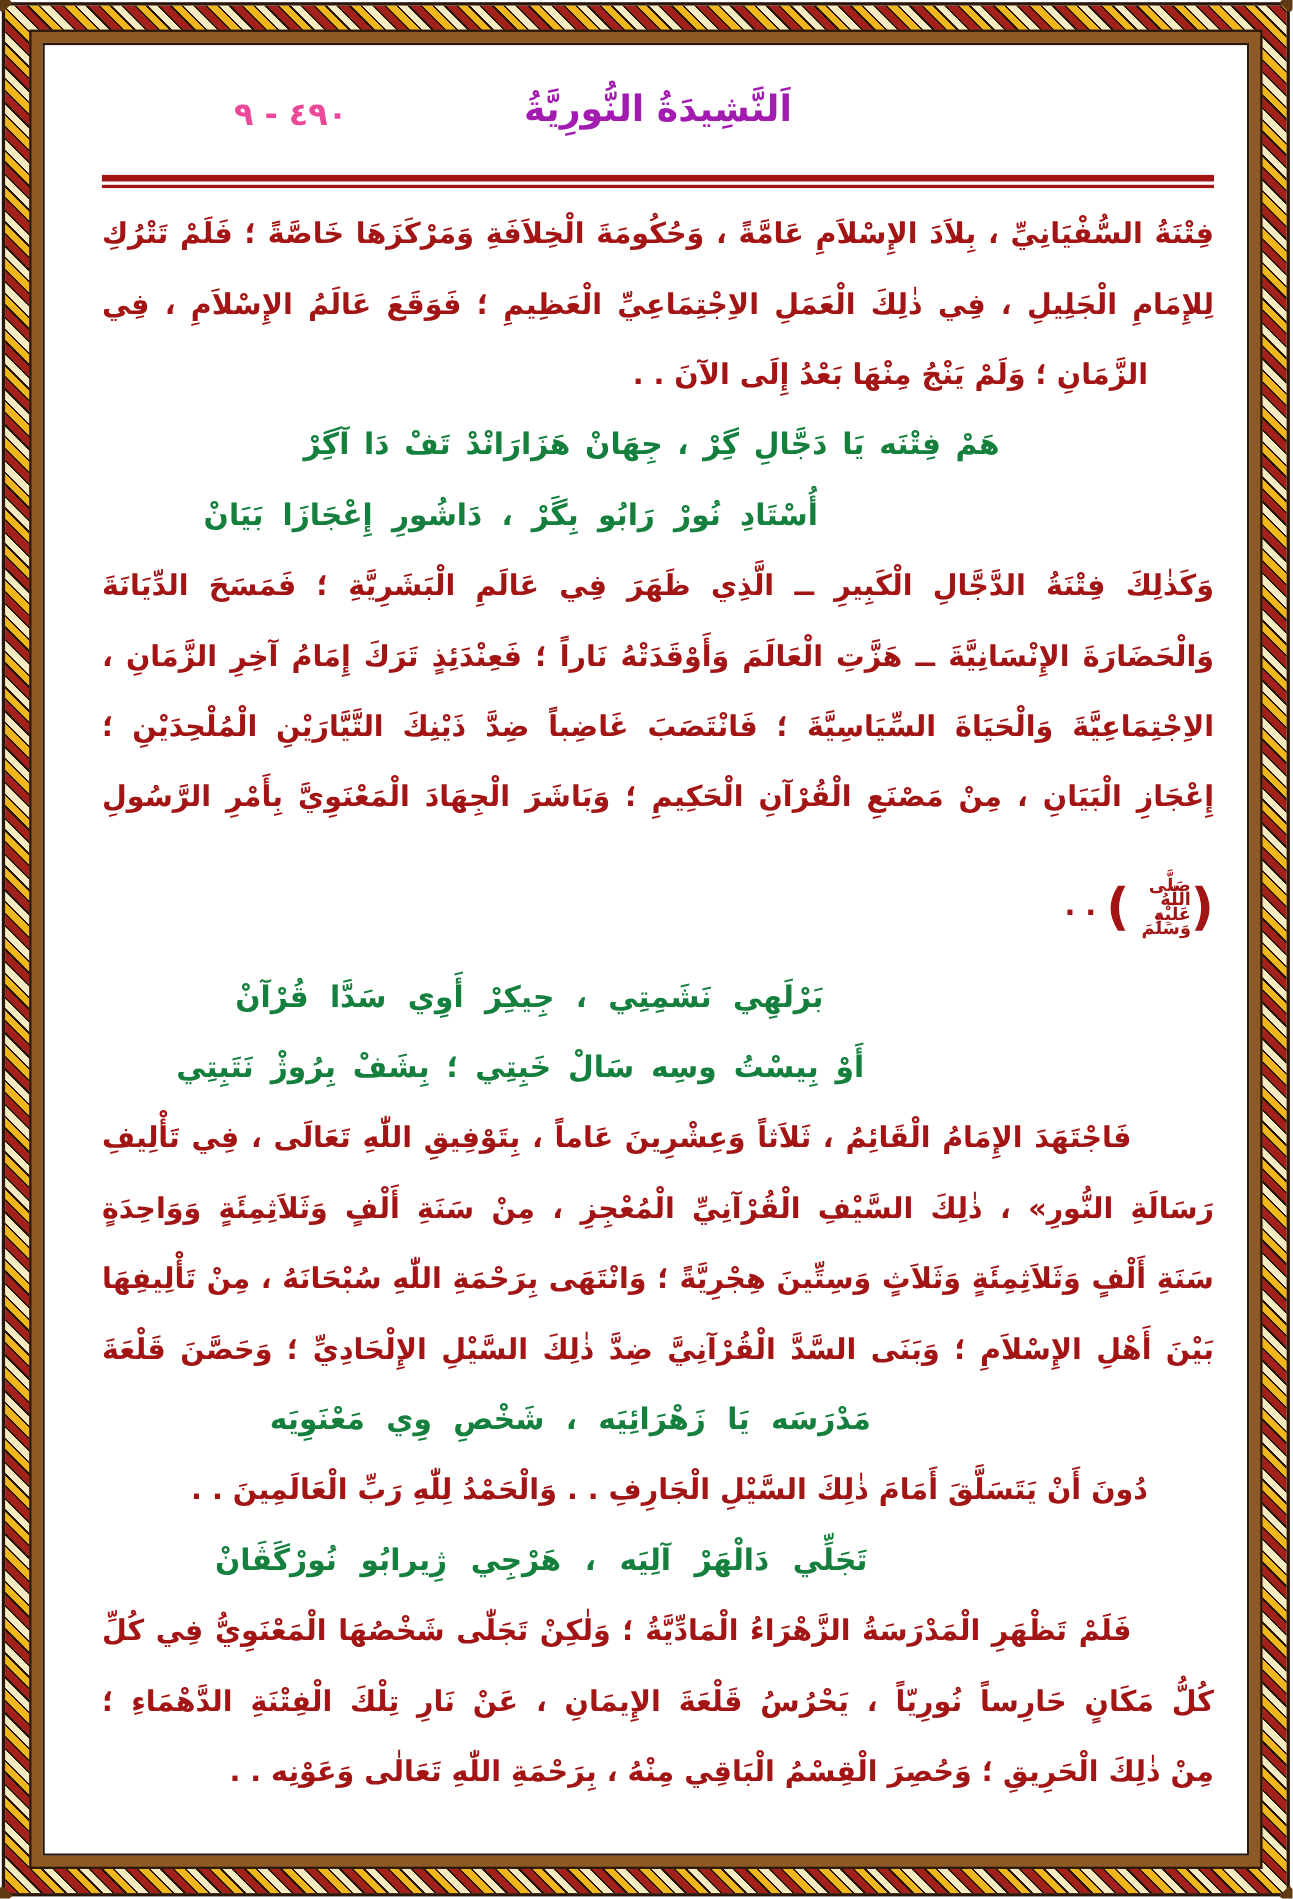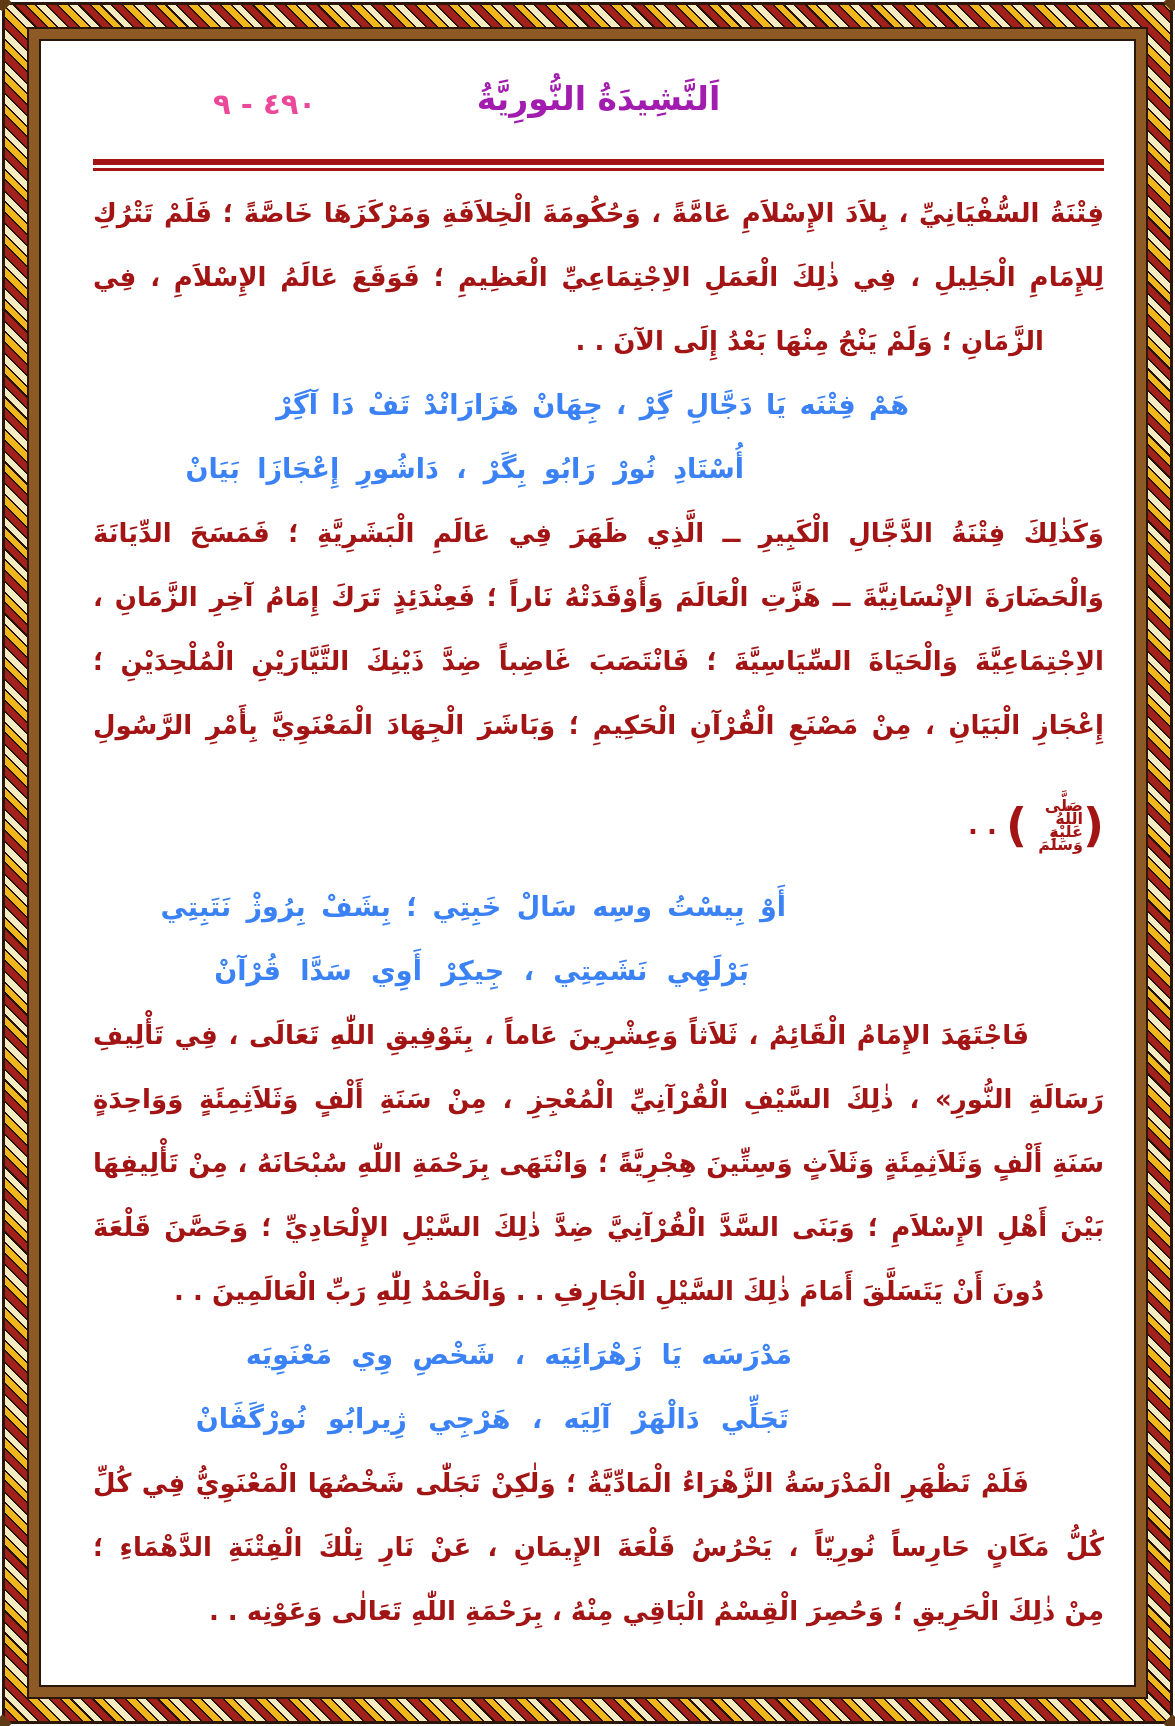--- a/index.html
+++ b/index.html
@@ -75,21 +75,21 @@
     color:#a31414;
     height:64px;
     line-height:64px;
     overflow:hidden;
   }
   .j{text-align:justify;text-align-last:justify;}
   .ind{padding-right:75px;}
   .end{text-align:right;padding-right:60px;}
   .center{text-align:right;}
 
-  .verse{color:#3b82f6;font-size:27px;text-align:right;}
+  .verse{color:#15803d;font-size:27px;text-align:right;}
   .v-a1{padding-right:195px;word-spacing:4px;}
   .v-b1{padding-right:360px;word-spacing:8px;text-align:right;}
   .v-a2{padding-right:318px;word-spacing:6px;}
   .v-b2{padding-right:355px;word-spacing:10px;}
   .v-a3{padding-right:312px;word-spacing:10px;}
   .v-b3{padding-right:315px;word-spacing:12px;}
 
   .salawat{
     text-align:right;
     height:96px;
@@ -135,28 +135,28 @@
           <div class="ln j">فِتْنَةُ السُّفْيَانِيِّ ، بِلاَدَ الإِسْلاَمِ عَامَّةً ، وَحُكُومَةَ الْخِلاَفَةِ وَمَرْكَزَهَا خَاصَّةً ؛ فَلَمْ تَتْرُكِ الْفُرْصَةَ</div>
           <div class="ln j">لِلإِمَامِ الْجَلِيلِ ، فِي ذٰلِكَ الْعَمَلِ الاِجْتِمَاعِيِّ الْعَظِيمِ ؛ فَوَقَعَ عَالَمُ الإِسْلاَمِ ، فِي غَيَاهِبِ فِتَنِ آخِرِ</div>
           <div class="ln end">الزَّمَانِ ؛ وَلَمْ يَنْجُ مِنْهَا بَعْدُ إِلَى الآنَ . .</div>
           <div class="ln verse v-a1">هَمْ فِتْنَه يَا دَجَّالِ گِرْ ، جِهَانْ هَزَارَانْدْ تَفْ دَا آگِرْ</div>
           <div class="ln verse v-b1">أُسْتَادِ نُورْ رَابُو بِگَرْ ، دَاشُورِ إِعْجَازَا بَيَانْ</div>
           <div class="ln j">وَكَذٰلِكَ فِتْنَةُ الدَّجَّالِ الْكَبِيرِ ــ الَّذِي ظَهَرَ فِي عَالَمِ الْبَشَرِيَّةِ ؛ فَمَسَحَ الدِّيَانَةَ الْمَسِيحِيَّةَ</div>
           <div class="ln j">وَالْحَضَارَةَ الإِنْسَانِيَّةَ ــ هَزَّتِ الْعَالَمَ وَأَوْقَدَتْهُ نَاراً ؛ فَعِنْدَئِذٍ تَرَكَ إِمَامُ آخِرِ الزَّمَانِ ، الأَعْمَالَ</div>
           <div class="ln j">الاِجْتِمَاعِيَّةَ وَالْحَيَاةَ السِّيَاسِيَّةَ ؛ فَانْتَصَبَ غَاضِباً ضِدَّ ذَيْنِكَ التَّيَّارَيْنِ الْمُلْحِدَيْنِ ؛ فَشَهَرَ سَيْفَ</div>
           <div class="ln j">إِعْجَازِ الْبَيَانِ ، مِنْ مَصْنَعِ الْقُرْآنِ الْحَكِيمِ ؛ وَبَاشَرَ الْجِهَادَ الْمَعْنَوِيَّ بِأَمْرِ الرَّسُولِ الْكَرِيمِ ،</div>
           <div class="ln salawat"><span class="paren">(</span><span class="stack">صَلَّى اللّٰهُ عَلَيْهِ وَسَلَّمَ</span><span class="paren">)</span><span class="dots"> . .</span></div>
+          <div class="ln verse v-b2">بَرْلَهِي نَشَمِتِي ، جِيكِرْ أَوِي سَدَّا قُرْآنْ</div>
           <div class="ln verse v-a2">أَوْ بِيسْتُ وسِه سَالْ خَبِتِي ؛ بِشَفْ بِرُوژْ نَتَبِتِي</div>
-          <div class="ln verse v-b2">بَرْلَهِي نَشَمِتِي ، جِيكِرْ أَوِي سَدَّا قُرْآنْ</div>
           <div class="ln j ind">فَاجْتَهَدَ الإِمَامُ الْقَائِمُ ، ثَلاَثاً وَعِشْرِينَ عَاماً ، بِتَوْفِيقِ اللّٰهِ تَعَالَى ، فِي تَأْلِيفِ «كُلِّيَّات</div>
           <div class="ln j">رَسَالَةِ النُّورِ» ، ذٰلِكَ السَّيْفِ الْقُرْآنِيِّ الْمُعْجِزِ ، مِنْ سَنَةِ أَلْفٍ وَثَلاَثِمِئَةٍ وَوَاحِدَةٍ وَأَرْبَعِينَ ، إِلَى</div>
           <div class="ln j">سَنَةِ أَلْفٍ وَثَلاَثِمِئَةٍ وَثَلاَثٍ وَسِتِّينَ هِجْرِيَّةً ؛ وَانْتَهَى بِرَحْمَةِ اللّٰهِ سُبْحَانَهُ ، مِنْ تَأْلِيفِهَا وَنَشْرِهَا</div>
           <div class="ln j">بَيْنَ أَهْلِ الإِسْلاَمِ ؛ وَبَنَى السَّدَّ الْقُرْآنِيَّ ضِدَّ ذٰلِكَ السَّيْلِ الإِلْحَادِيِّ ؛ وَحَصَّنَ قَلْعَةَ الإِسْلاَمِ ،</div>
+          <div class="ln verse v-a3">مَدْرَسَه يَا زَهْرَائِيَه ، شَخْصِ وِي مَعْنَوِيَه</div>
           <div class="ln end">دُونَ أَنْ يَتَسَلَّقَ أَمَامَ ذٰلِكَ السَّيْلِ الْجَارِفِ . . وَالْحَمْدُ لِلّٰهِ رَبِّ الْعَالَمِينَ . .</div>
-          <div class="ln verse v-a3">مَدْرَسَه يَا زَهْرَائِيَه ، شَخْصِ وِي مَعْنَوِيَه</div>
           <div class="ln verse v-b3">تَجَلِّي دَالْهَرْ آلِيَه ، هَرْجِي ژِيرابُو نُورْگَڤَانْ</div>
           <div class="ln j ind">فَلَمْ تَظْهَرِ الْمَدْرَسَةُ الزَّهْرَاءُ الْمَادِّيَّةُ ؛ وَلٰكِنْ تَجَلّٰى شَخْصُهَا الْمَعْنَوِيُّ فِي كُلِّ جَانِبٍ ؛ فَصَارَ</div>
           <div class="ln j">كُلُّ مَكَانٍ حَارِساً نُورِيّاً ، يَحْرُسُ قَلْعَةَ الإِيمَانِ ، عَنْ نَارِ تِلْكَ الْفِتْنَةِ الدَّهْمَاءِ ؛ فَأُطْفِئَ قِسْمٌ كَبِيرٌ</div>
           <div class="ln center">مِنْ ذٰلِكَ الْحَرِيقِ ؛ وَحُصِرَ الْقِسْمُ الْبَاقِي مِنْهُ ، بِرَحْمَةِ اللّٰهِ تَعَالٰى وَعَوْنِه . .</div>
         </div>
 
     </div>
   </div>
 </div>
 

